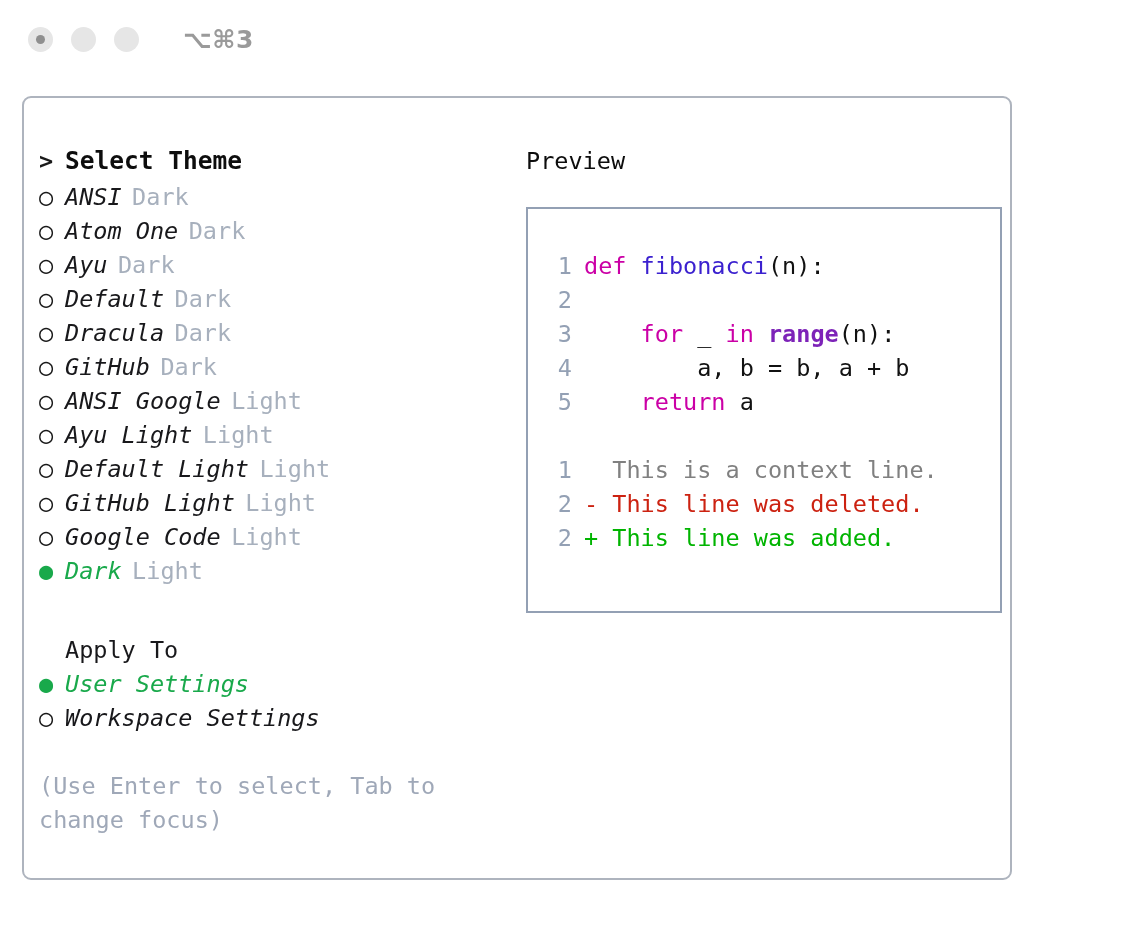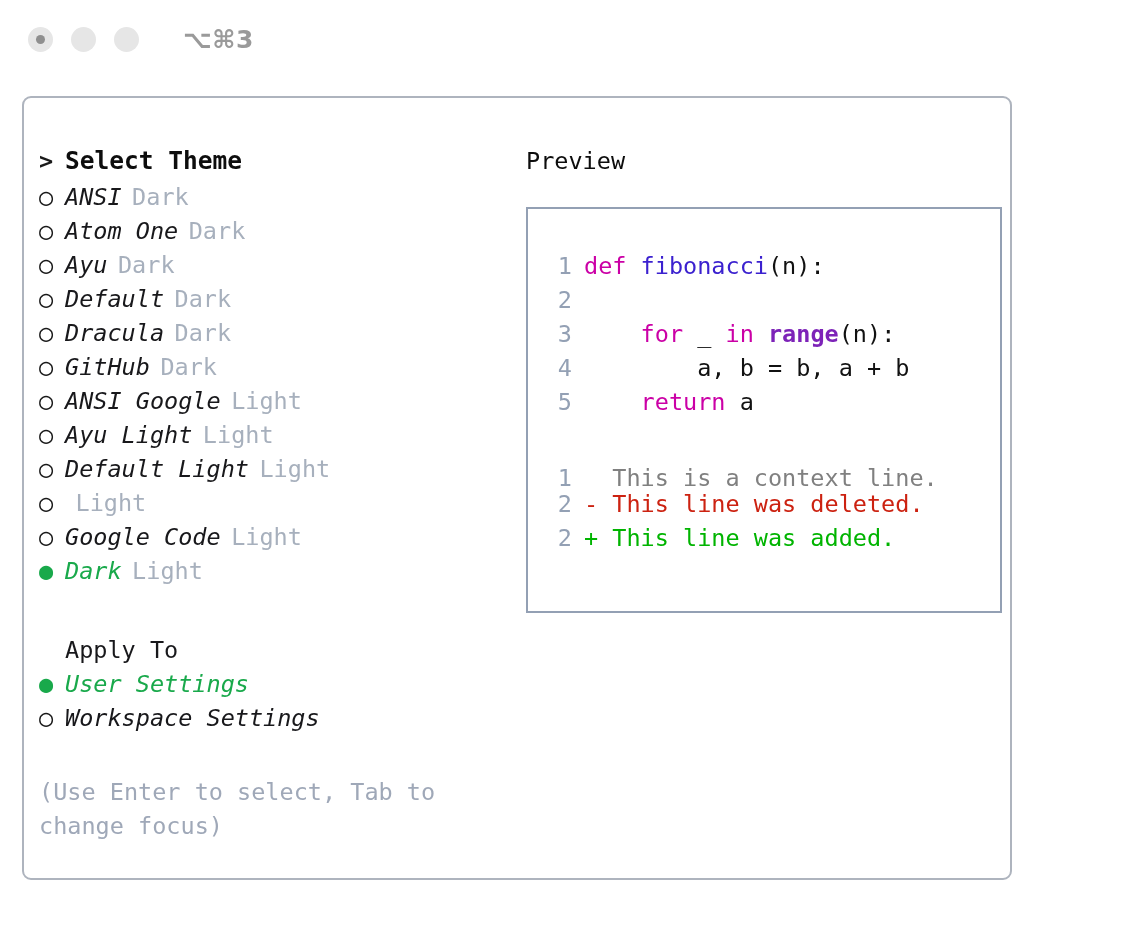--- a/index.html
+++ b/index.html
@@ -132,21 +132,20 @@
     height: 34px;
     display: flex;
     align-items: baseline;
     white-space: pre;
   }
 
   .spacer-lg { height: 45px; }
   .spacer-sm { height: 34px; }
 
   .hint {
-    margin-top: 6px;
     width: 410px;
     font-size: 23.5px;
     line-height: 34px;
     color: #9fa8b8;
   }
 
   
   .right-col {
     position: absolute;
     left: 502px;
@@ -184,21 +183,21 @@
     color: #93a0b4;
     margin-right: 12px;
   }
   .code-blank { height: 34px; }
 
   .tok-kw  { color: #cb00a6; }
   .tok-fn  { color: #3b21cf; }
   .tok-bi  { color: #7d23b8; font-weight: bold; }
   .tok-num { color: #2200e0; }
   .tok-txt { color: #111111; }
-  .tok-ctx { color: #808080; margin-top: 8px; }
+  .tok-ctx { color: #808080; }
   .tok-del { color: #cc2211; }
   .tok-add { color: #00b400; }
 </style>
 </head>
 <body>
 
 <div id="app">
 
   <div class="titlebar">
     <div class="dots">
@@ -223,21 +222,21 @@
         <div id="theme-items">
             <div class="row"><span class="marker">○</span><span class="name">ANSI</span><span class="variant">Dark</span></div>
             <div class="row"><span class="marker">○</span><span class="name">Atom One</span><span class="variant">Dark</span></div>
             <div class="row"><span class="marker">○</span><span class="name">Ayu</span><span class="variant">Dark</span></div>
             <div class="row"><span class="marker">○</span><span class="name">Default</span><span class="variant">Dark</span></div>
             <div class="row"><span class="marker">○</span><span class="name">Dracula</span><span class="variant">Dark</span></div>
             <div class="row"><span class="marker">○</span><span class="name">GitHub</span><span class="variant">Dark</span></div>
             <div class="row"><span class="marker">○</span><span class="name">ANSI Google</span><span class="variant">Light</span></div>
             <div class="row"><span class="marker">○</span><span class="name">Ayu Light</span><span class="variant">Light</span></div>
             <div class="row"><span class="marker">○</span><span class="name">Default Light</span><span class="variant">Light</span></div>
-            <div class="row"><span class="marker">○</span><span class="variant">Light</span></div>
+            <div class="row"><span class="marker">○</span><span class="name">GitHub Light</span><span class="variant">Light</span></div>
             <div class="row"><span class="marker">○</span><span class="name">Google Code</span><span class="variant">Light</span></div>
             <div class="row"><span class="marker sel">●</span><span class="name sel">Dark</span><span class="variant">Light</span></div>
           </div>
 
         <div class="spacer-lg"></div>
 
         <div class="subheading">
           <span class="marker empty">○</span><span>Apply To</span>
         </div>
 

